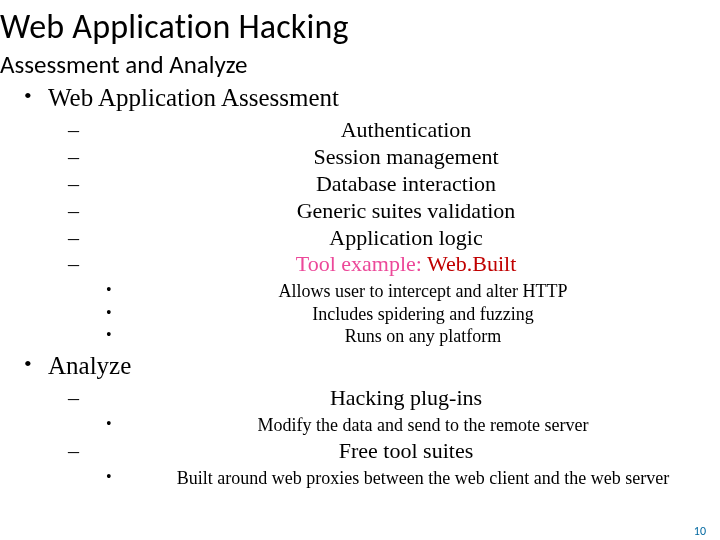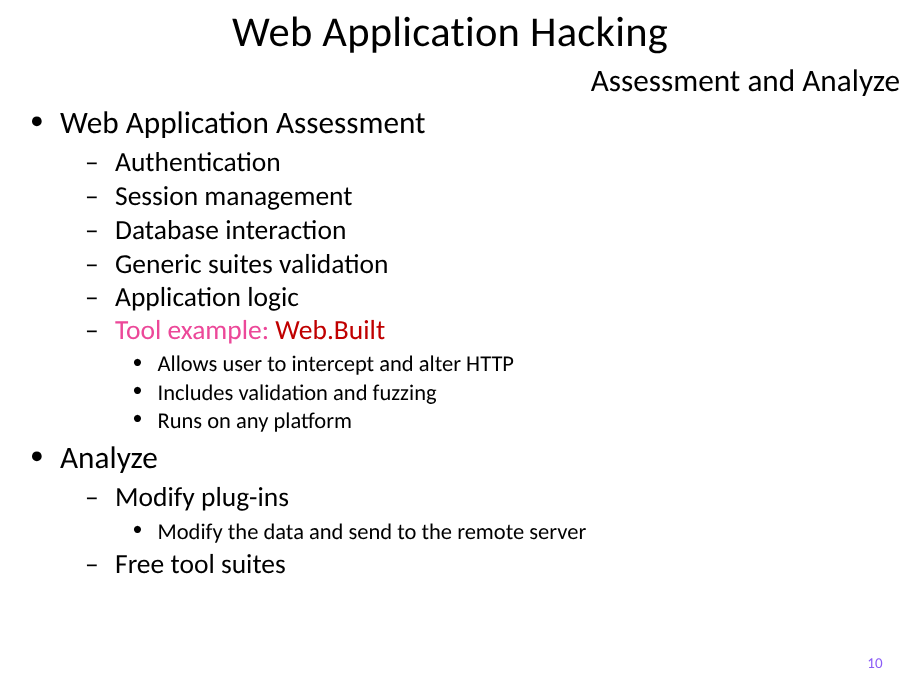--- a/index.html
+++ b/index.html
@@ -12,53 +12,54 @@
     color: #000;
     position: relative;
   }
   .slide {
     width: 720px;
     height: 540px;
     position: relative;
     box-sizing: border-box;
   }
   .title {
-    text-align: center;
     font-size: 34px;
     font-weight: 400;
     margin-top: 6px;
     letter-spacing: 0.2px;
   }
   .subtitle {
-    text-align: right;
+    text-align: left;
     font-size: 25px;
     font-weight: 400;
     margin-top: 2px;
   }
   ul.lvl1 {
     list-style: none;
     margin: 2px 0 0 0;
     padding: 0 0 0 48px;
   }
   ul.lvl1 > li {
     font-size: 25px;
     line-height: 1.25;
     margin-top: 1px;
     position: relative;
+    font-family: Liberation Serif, serif;
   }
   ul.lvl1 > li::before {
     content: "•";
     position: absolute;
     left: -24px;
     font-size: 22px;
   }
   ul.lvl2 {
     list-style: none;
     margin: 4px 0 0 0;
     padding: 0 0 0 44px;
+    text-align: center;
   }
   ul.lvl2 > li {
     font-size: 22px;
     line-height: 1.22;
     position: relative;
   }
   ul.lvl2 > li::before {
     content: "–";
     position: absolute;
     left: -24px;
@@ -84,21 +85,21 @@
     color: #ec4899;
   }
   .tool-name {
     color: #c00000;
   }
   .page-number {
     position: absolute;
     right: 14px;
     bottom: 8px;
     font-size: 12px;
-    color: #8b5cf6;
+    color: #0369a1;
   }
 </style>
 </head>
 <body>
 
 <div class="slide">
 
   <div class="title">Web Application Hacking</div>
   <div class="subtitle">Assessment and Analyze</div>
 
@@ -109,38 +110,41 @@
       <ul class="lvl2">
         <li>Authentication</li>
         <li>Session management</li>
         <li>Database interaction</li>
         <li>Generic suites validation</li>
         <li>Application logic</li>
         <li>
           <span class="tool-label">Tool example: </span><span class="tool-name">Web.Built</span>
           <ul class="lvl3">
             <li>Allows user to intercept and alter HTTP</li>
-            <li>Includes validation and fuzzing</li>
+            <li>Includes spidering and fuzzing</li>
             <li>Runs on any platform</li>
           </ul>
         </li>
       </ul>
     </li>
 
     <li>
       <span>Analyze</span>
       <ul class="lvl2">
         <li>
-          <span>Modify plug-ins</span>
+          <span>Hacking plug-ins</span>
           <ul class="lvl3">
             <li>Modify the data and send to the remote server</li>
           </ul>
         </li>
         <li>
           <span>Free tool suites</span>
+          <ul class="lvl3">
+            <li>Built around web proxies between the web client and the web server</li>
+          </ul>
         </li>
       </ul>
     </li>
 
   </ul>
 
   <div class="page-number">10</div>
 </div>
 
 </body></html>

